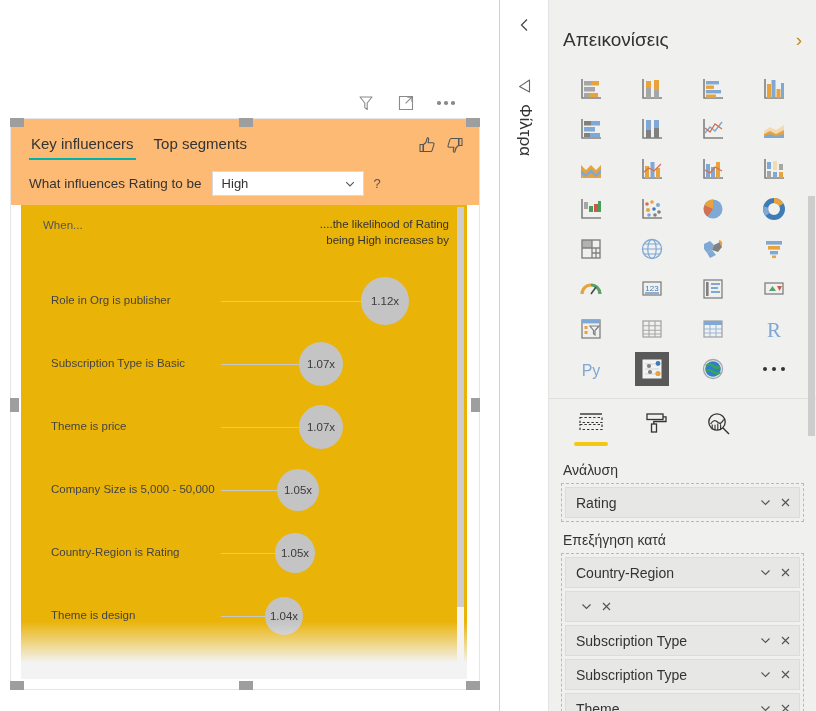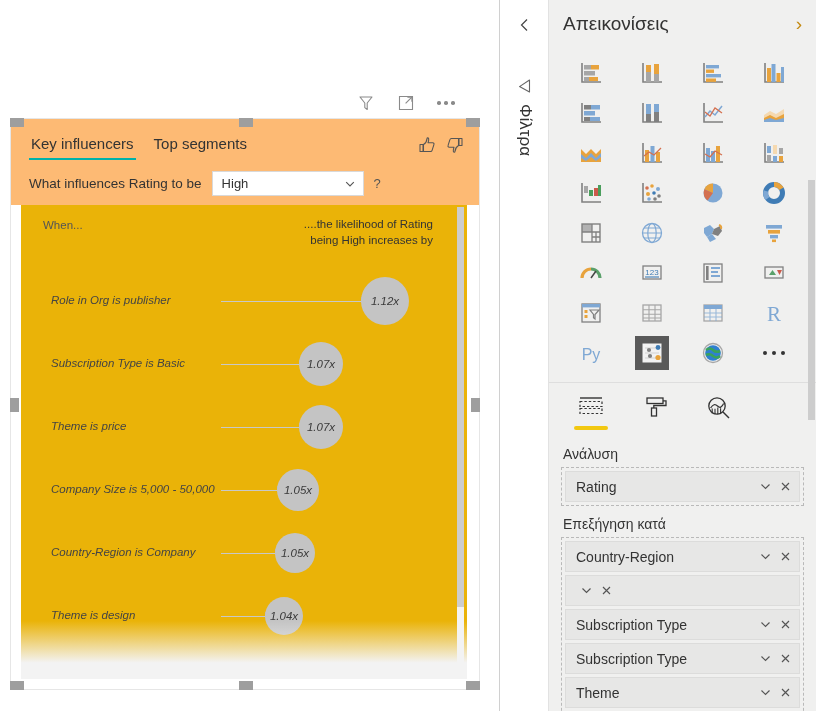--- a/index.html
+++ b/index.html
@@ -71,25 +71,25 @@
   #help-mark { font-size: 13px; color: #555; cursor: pointer; }
 
   
   #chart-body {
     position: absolute; left: 10px; top: 86px; right: 12px; bottom: 10px;
     background: #eab308; overflow: hidden;
   }
   #col-headers { position: relative; height: 64px; }
   #when-label { position: absolute; left: 22px; top: 14px; font-size: 11.5px; color: #555; }
   #likelihood-label {
-    position: absolute; right: 34px; top: 12px; width: 150px;
+    position: absolute; right: 18px; top: 12px; width: 150px;
     font-size: 11.5px; color: #333; text-align: right; line-height: 1.35;
   }
 
-  .infl-row { position: relative; height: 63px; font-style: italic; }
+  .infl-row { position: relative; height: 63px; }
   .infl-label {
     position: absolute; left: 30px; top: 50%; transform: translateY(-50%);
     width: 170px; font-size: 11.5px; color: #444; line-height: 1.35;
   }
   .infl-arrow {
     position: absolute; top: 50%; height: 1px; background: #c8c8c8;
   }
   .infl-arrow::after {
     content: ""; position: absolute; right: -1px; top: -3.5px;
     border-left: 7px solid #b4b4b4;
@@ -144,21 +144,21 @@
     width: 22px; height: 22px; cursor: pointer;
   }
   #filters-title {
     position: absolute; top: 104px; left: 50%;
     transform: translateX(-50%) ;
     font-size: 17px; color: #333; white-space: nowrap;
     writing-mode: vertical-rl;
   }
 
   
-  #viz-pane { flex: 1; position: relative; }
+  #viz-pane { flex: 1; position: relative; margin-top: 16px; }
   #viz-header {
     position: relative; height: 48px;
     display: flex; align-items: center; padding: 0 10px 0 14px;
   }
   #viz-title { font-size: 19px; color: #333; flex: 1; }
   #viz-expand { font-size: 19px; color: #c48a12; cursor: pointer; padding: 0 4px; }
 
   #viz-gallery {
     padding: 8px 12px 6px 12px;
     display: grid; grid-template-columns: repeat(4, 1fr);
@@ -308,21 +308,21 @@
             </div>
           </div>
           <div class="infl-row">
             <div class="infl-label">Company Size is 5,000 - 50,000</div>
             <div class="infl-arrow" style="left: 200px; right: 184px;"></div>
             <div class="infl-bubble" style="width: 42px; height: 42px; right: 148px;">
               <span>1.05x</span>
             </div>
           </div>
           <div class="infl-row">
-            <div class="infl-label">Country-Region is Company</div>
+            <div class="infl-label">Country-Region is Rating</div>
             <div class="infl-arrow" style="left: 200px; right: 186px;"></div>
             <div class="infl-bubble" style="width: 40px; height: 40px; right: 152px;">
               <span>1.05x</span>
             </div>
           </div>
           <div class="infl-row">
             <div class="infl-label">Theme is design</div>
             <div class="infl-arrow" style="left: 200px; right: 196px;"></div>
             <div class="infl-bubble" style="width: 38px; height: 38px; right: 164px;">
               <span>1.04x</span>

